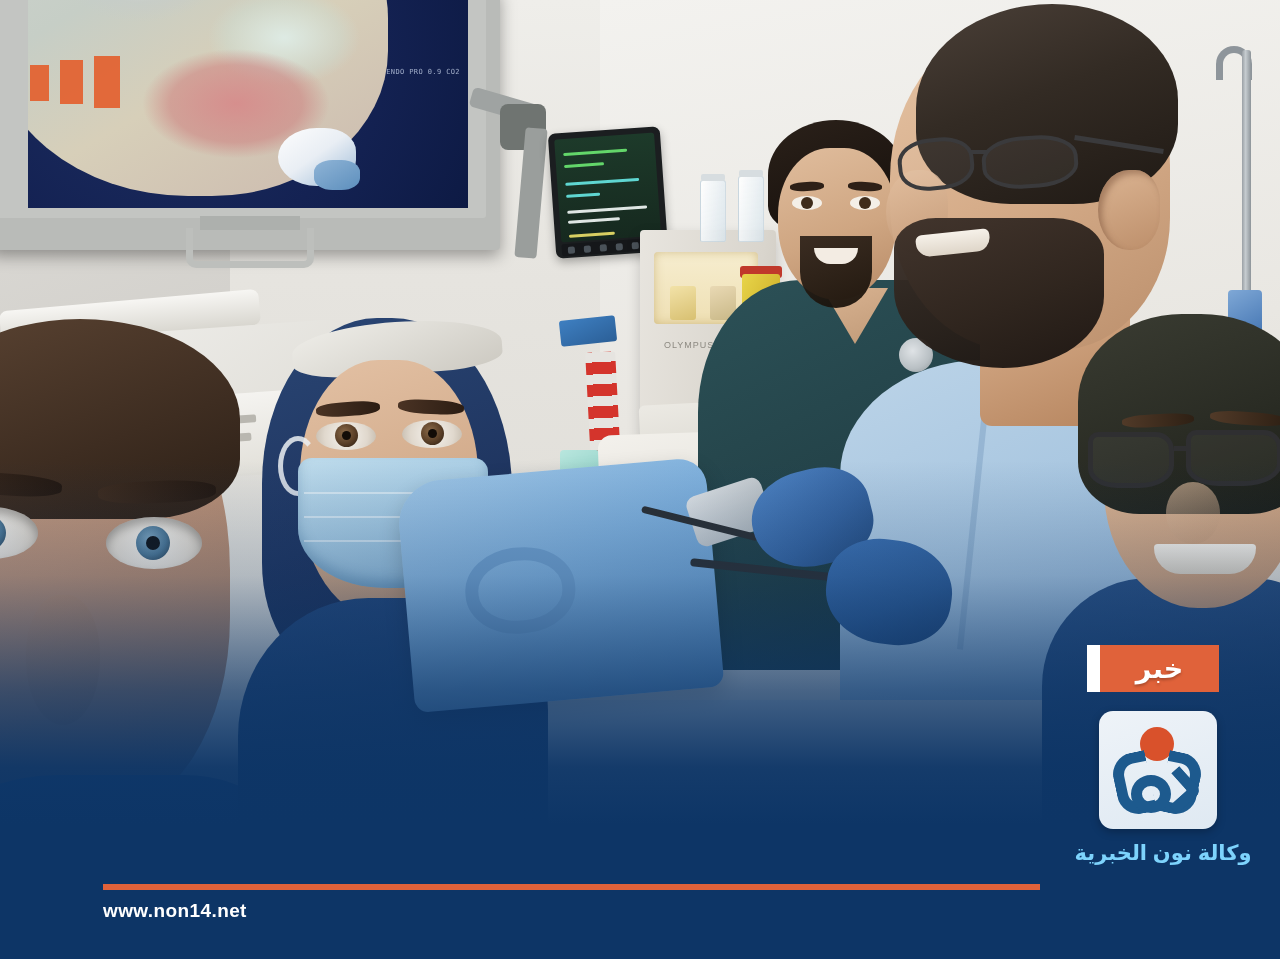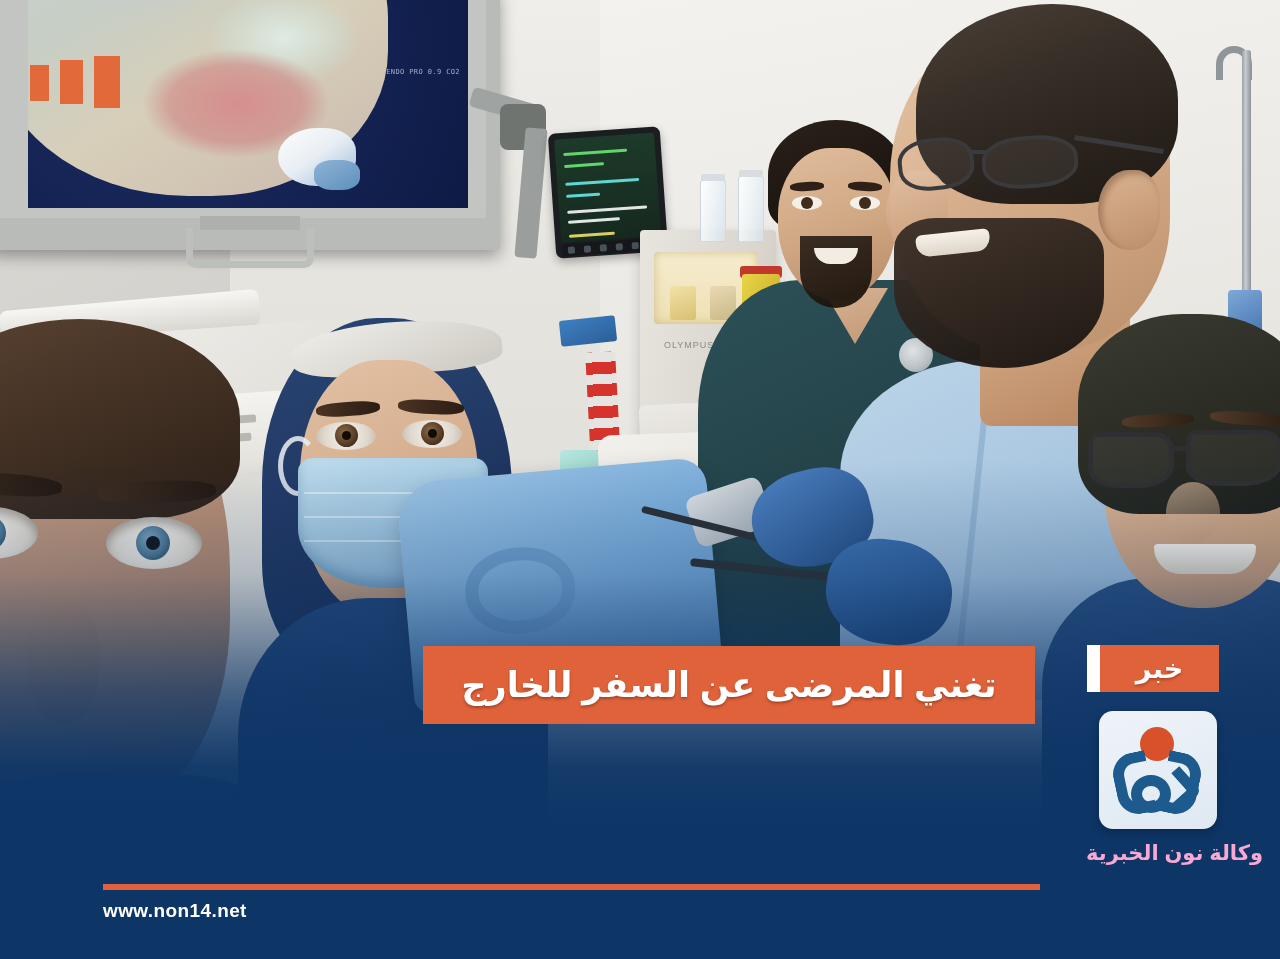--- a/index.html
+++ b/index.html
@@ -340,22 +340,22 @@
     transform:rotate(-12deg);}
   #logo-right{position:absolute;left:64px;top:42px;width:36px;height:62px;
     border:11px solid #1d5a8e;border-left:none;border-radius:0 22px 22px 0;
     transform:rotate(12deg);}
   #logo-o{position:absolute;left:32px;top:64px;width:40px;height:38px;border-radius:50%;
     border:11px solid #1d5a8e;}
   #logo-tail{position:absolute;left:62px;top:62px;width:34px;height:34px;
     border-right:11px solid #1d5a8e;border-bottom:11px solid #1d5a8e;
     transform:rotate(-42deg);border-radius:0 0 8px 0;}
 
-  #brand-name{position:absolute;left:0;top:196px;width:200px;text-align:right;
-    color:#f9a8d4;font-size:21px;font-weight:bold;direction:rtl;}
+  #brand-name{position:absolute;left:0;top:196px;width:200px;text-align:center;
+    color:#7dd3fc;font-size:21px;font-weight:bold;direction:rtl;}
 </style>
 </head>
 <body>
 
 <div id="card">
 
   <div id="photo">
     <div id="photo-inner">
 
       <div class="wall wall-main"></div>
@@ -552,23 +552,20 @@
     <div id="photo-vig"></div>
     <div id="photo-grade"></div>
   </div>
 
   <div id="ticks">
     <div class="tick t1"></div>
     <div class="tick t2"></div>
     <div class="tick t3"></div>
   </div>
 
-  <div id="kicker">
-    <span id="kicker-text">تغني المرضى عن السفر للخارج</span>
-  </div>
 
   <div id="headline">
   </div>
 
   <div id="rule"></div>
   <div id="site">www.non14.net</div>
 
   <div id="brand">
     <div id="badge">
       <div id="badge-fill">

